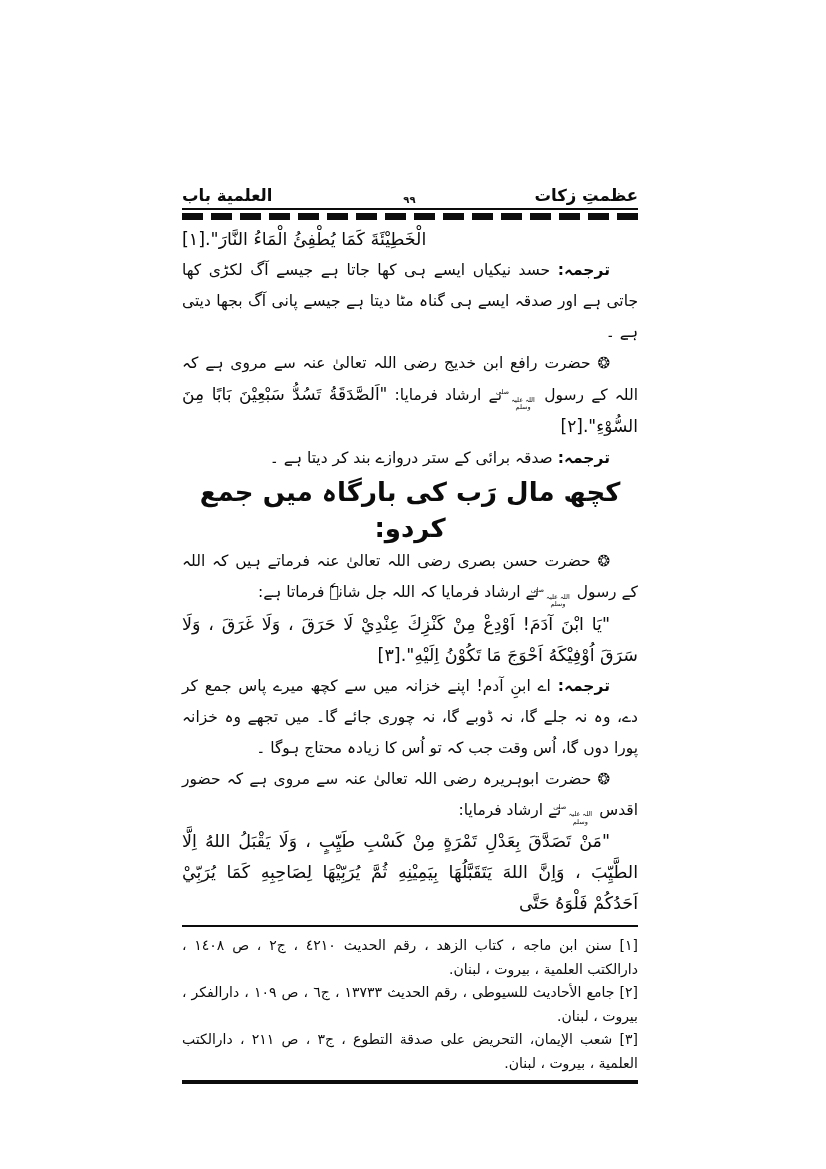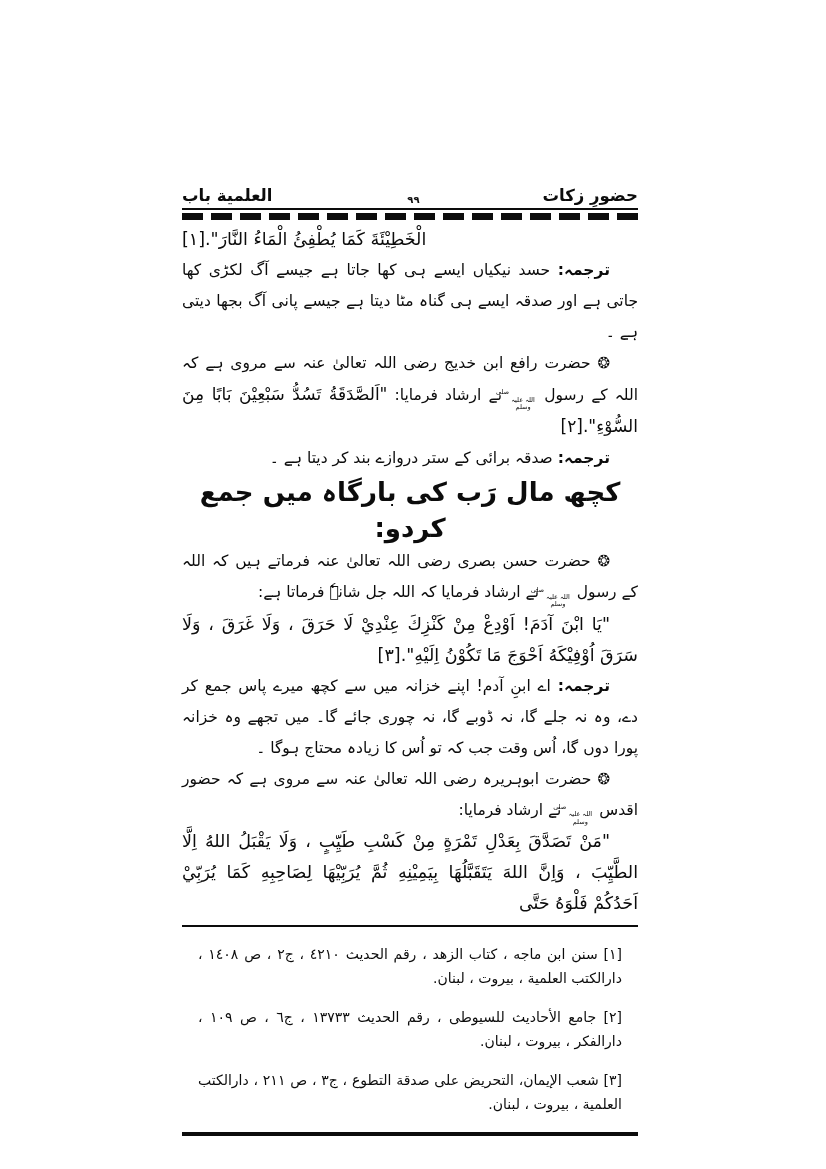--- a/index.html
+++ b/index.html
@@ -77,35 +77,35 @@
   .foot-rule{
     margin-top:6px;
     border-top:2px solid #0c0c0c;
   }
   .footnotes{
     margin-top:7px;
     font-size:14px;
     line-height:23.5px;
     text-align:justify;
   }
-  .footnotes p{margin:16px;}
+  .footnotes p{margin:0;}
   .bottom-rule{
     margin-top:5px;
     height:4px;
     background:#0c0c0c;
   }
 </style>
 </head>
 <body>
 
 <div class="page">
   <div class="content">
 
     <div class="header-row">
-      <span>حضورِ زکات</span>
+      <span>عظمتِ زکات</span>
       <span class="page-num">۹۹</span>
       <span>العلمية باب</span>
     </div>
     <div class="sep-dashes"></div>
 
     <div class="flow">
 
       <p class="arabic right">
         <span>الْخَطِيْئَةَ كَمَا يُطْفِئُ الْمَاءُ النَّارَ".[۱]</span>
       </p>

